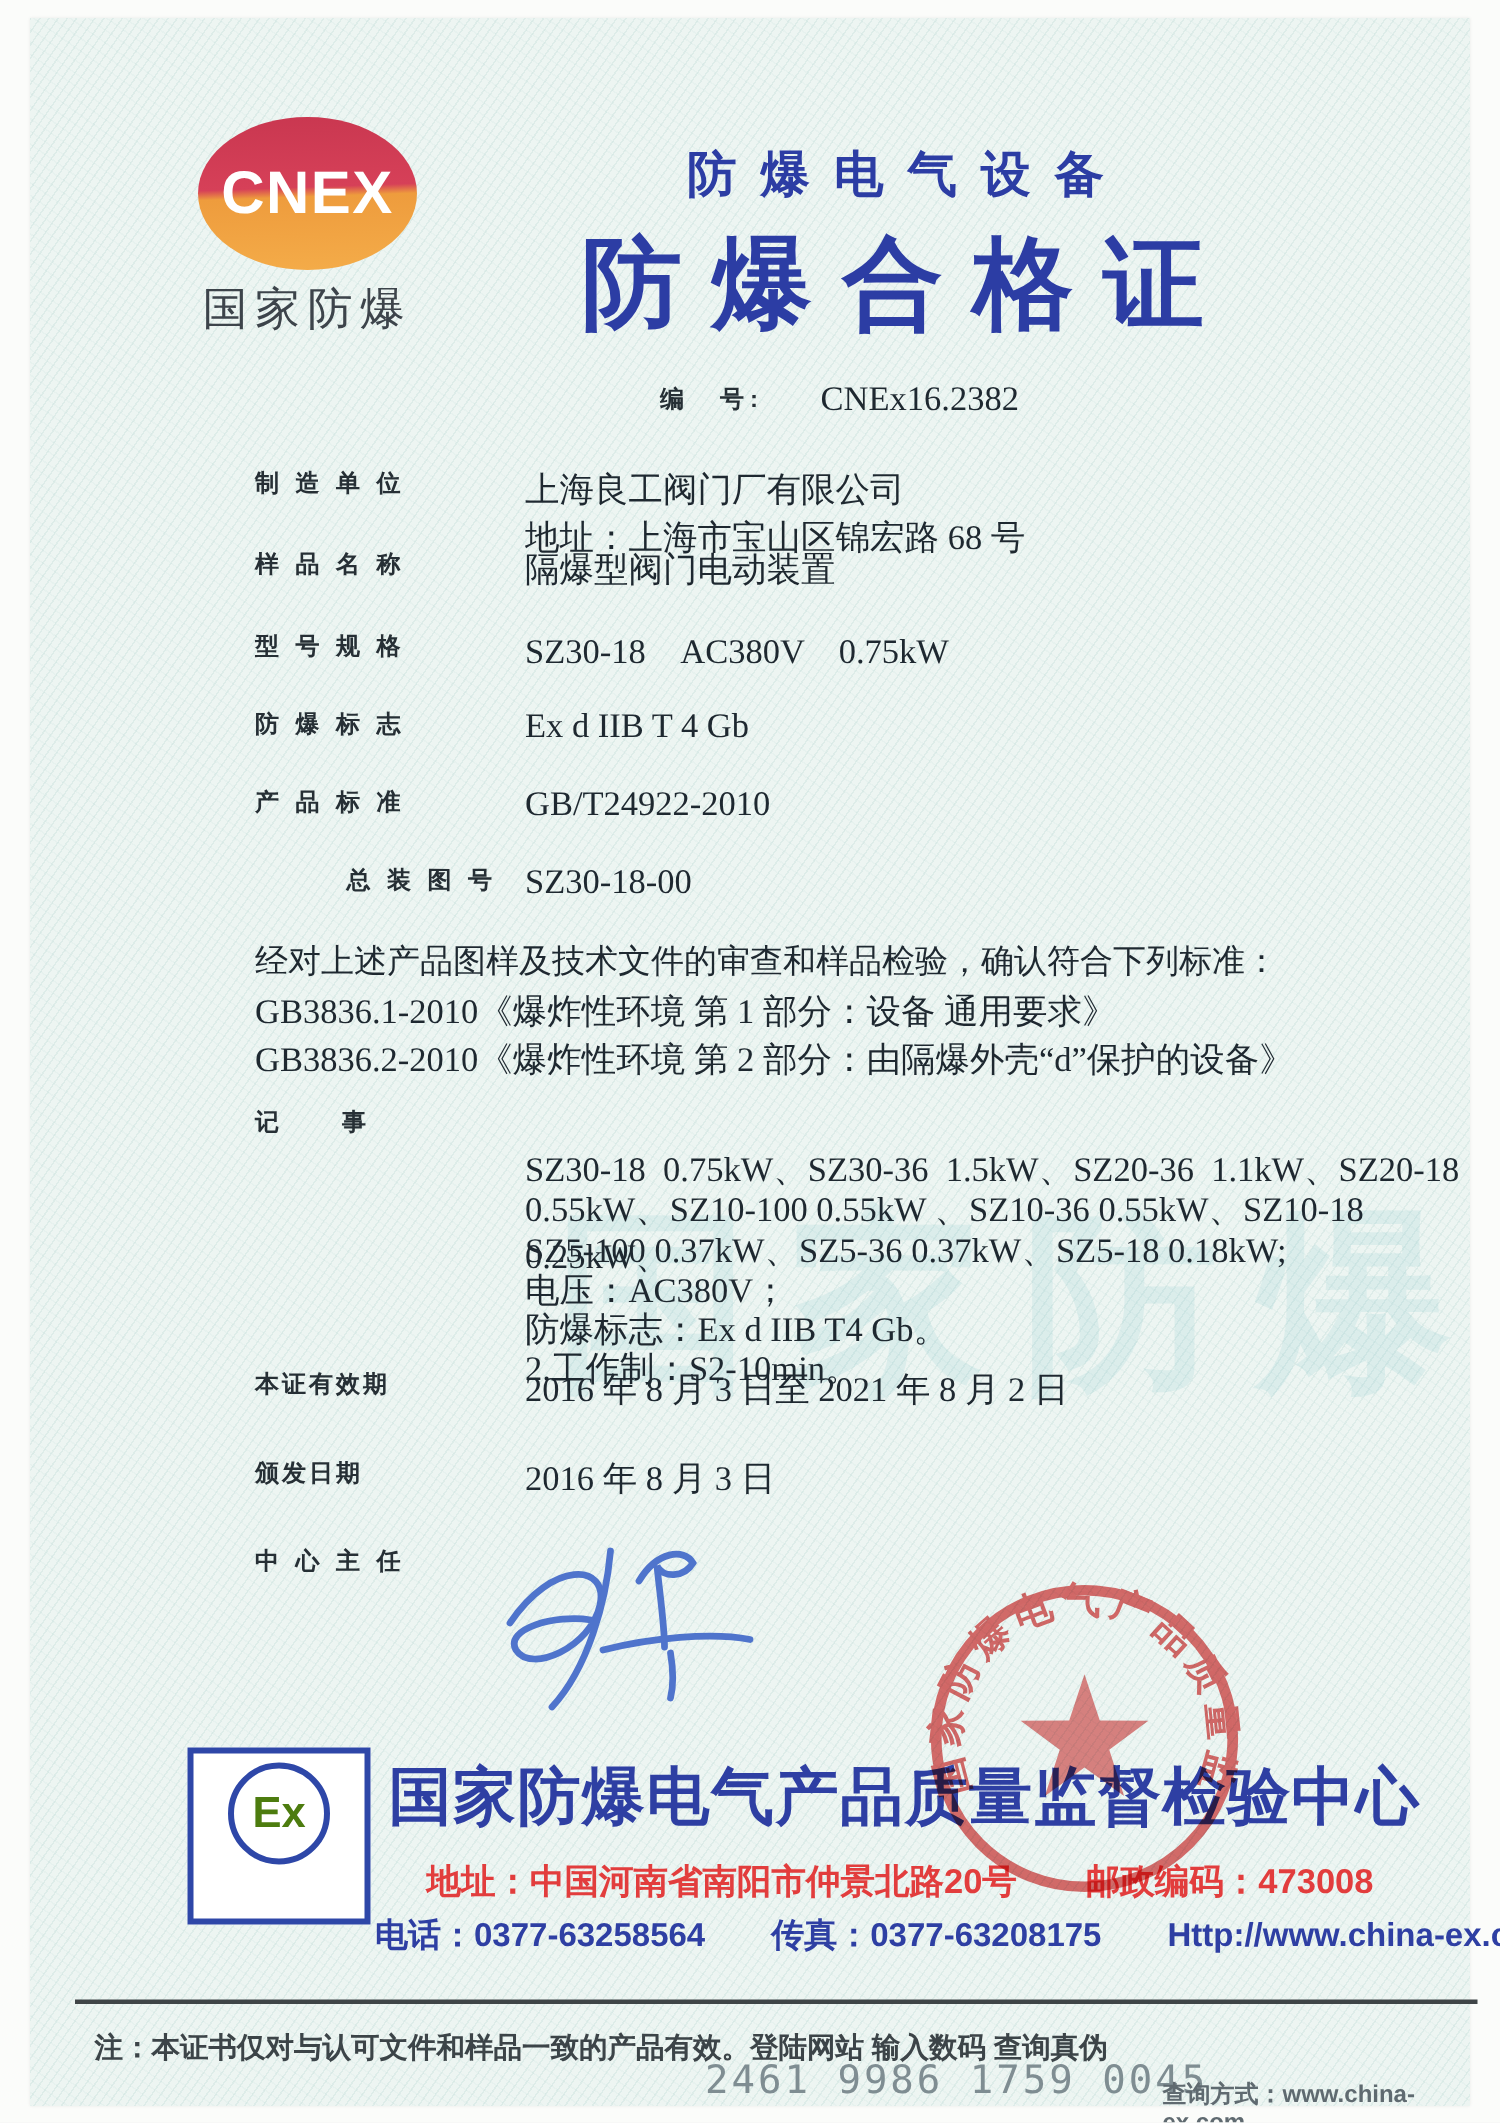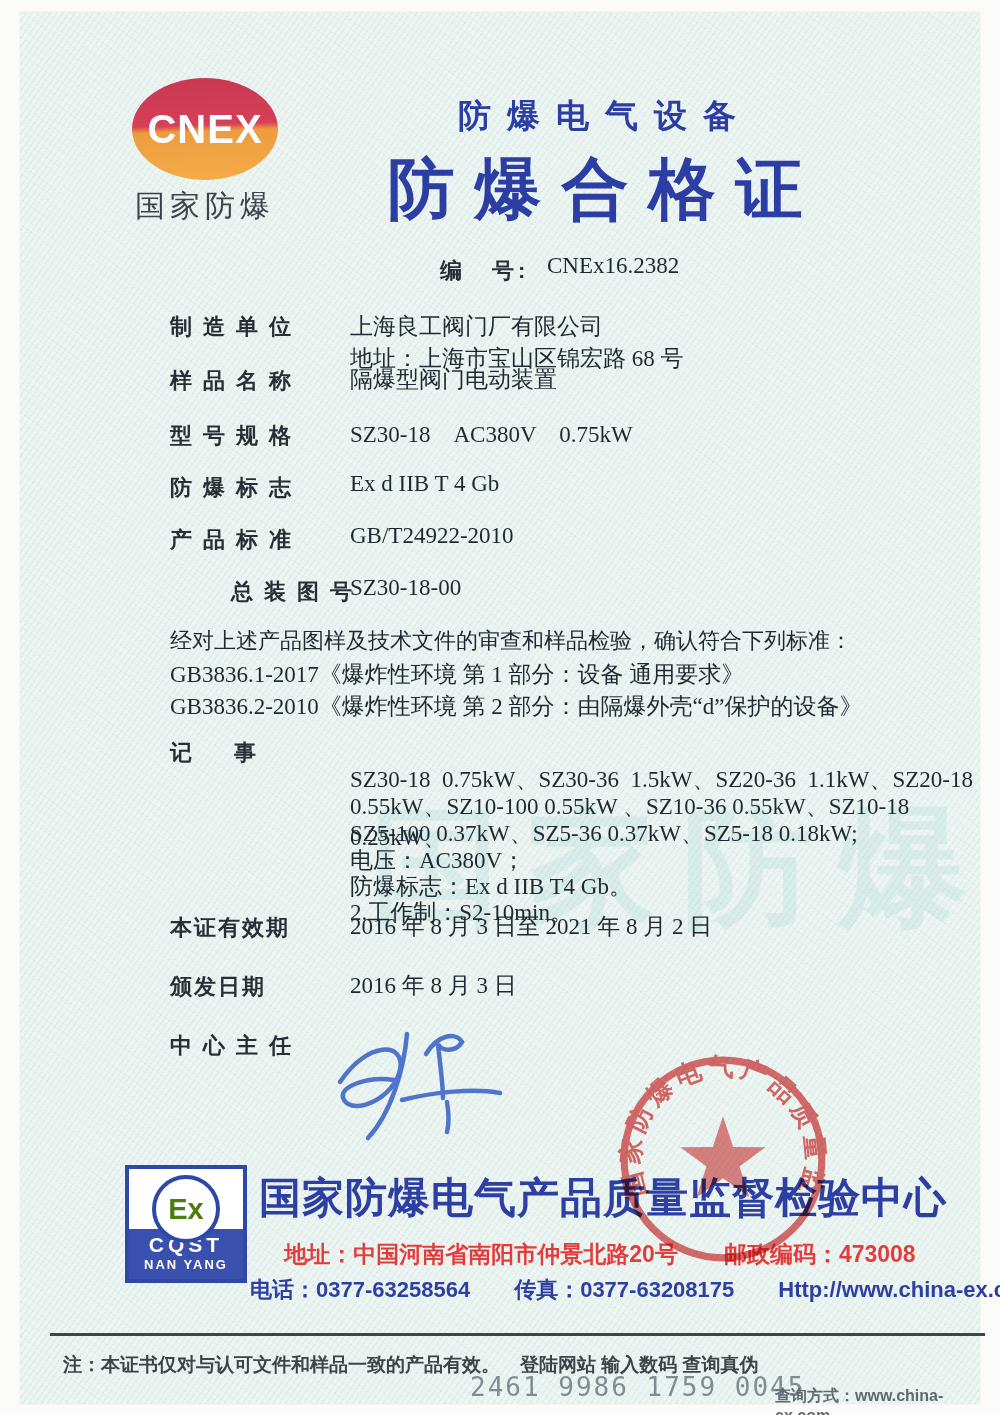--- a/index.html
+++ b/index.html
@@ -23,21 +23,21 @@
                   font-family:"Liberation Sans",sans-serif;}
   .cnex-caption{margin-top:6px;font-size:30px;letter-spacing:5px;color:#3d444b;font-weight:500;}
   .doc-type{left:335px;top:82px;width:500px;text-align:center;font-size:33px;font-weight:700;
             letter-spacing:16px;color:#2c3da4;z-index:2;}
   .doc-title{left:335px;top:132px;width:500px;text-align:center;font-size:67px;font-weight:700;
              letter-spacing:20px;color:#2c3da4;z-index:2;}
   .certno-label{left:420px;top:244px;font-size:22px;font-weight:700;color:#262f35;letter-spacing:4px;}
   .certno-value{left:527px;top:241px;font-size:25px;}
   
   .cjk-label{font-family:"Liberation Sans",sans-serif;font-weight:700;color:#262f35;
-             font-size:22px;letter-spacing:11px;z-index:1;}
+             font-size:16px;letter-spacing:11px;z-index:1;}
   .value{font-family:"Liberation Serif",serif;color:#1e2830;font-size:23px;
          white-space:pre-wrap;z-index:1;}
   
   .l-mfr{left:150px;top:300px;} .v-mfr{left:330px;top:299px;}
   .v-mfr-addr{left:330px;top:331px;}
   .l-sample{left:150px;top:354px;} .v-sample{left:330px;top:352px;}
   .l-model{left:150px;top:409px;} .v-model{left:330px;top:407px;}
   .l-mark{left:150px;top:461px;text-align:center;} .v-mark{left:330px;top:459px;}
   .l-std{left:150px;top:513px;} .v-std{left:330px;top:511px;}
   .l-dwg{left:168px;top:565px;margin-left:43px;} .v-dwg{left:330px;top:563px;}
@@ -70,21 +70,21 @@
   .cqst-band .cqst{display:block;margin-top:4px;font-size:21px;letter-spacing:4px;font-weight:600;}
   .cqst-band .ny{display:block;font-size:13px;letter-spacing:2px;font-weight:600;}
   .inst-name{left:236px;top:1158px;width:694px;text-align:center;font-size:42px;font-weight:700;
              color:#2e3fa3;letter-spacing:1px;z-index:2;white-space:nowrap;}
   .inst-addr{left:240px;top:1227px;width:680px;text-align:center;font-size:23px;font-weight:700;
              color:#e23d3d;z-index:2;white-space:nowrap;}
   .inst-tel{left:230px;top:1263px;width:700px;text-align:center;font-size:22px;font-weight:700;
             color:#2e3fa3;z-index:2;white-space:nowrap;}
   
   .rule{left:30px;top:1321px;width:935px;height:3px;background:#3f4547;z-index:1;}
-  .note-row{left:43px;top:1340px;display:flex;gap:20px;font-size:19px;color:#3c4448;
+  .note-row{left:43px;top:1340px;display:flex;font-size:19px;color:#3c4448;
             font-weight:600;z-index:1;}
   .code{left:450px;top:1360px;font-family:"DejaVu Sans Mono",monospace;font-size:26px;
         color:#7f8d92;letter-spacing:2px;z-index:1;}
   .query{left:755px;top:1374px;font-size:16px;color:#5f6a70;font-weight:600;z-index:1;}
 </style>
 </head>
 <body>
 
 <div class="sheet">
   <div class="paper">
@@ -117,21 +117,21 @@
     <div class="abs cjk-label l-mark">防爆标志</div>
     <div class="abs value v-mark">Ex d IIB T 4 Gb</div>
 
     <div class="abs cjk-label l-std">产品标准</div>
     <div class="abs value v-std">GB/T24922-2010</div>
 
     <div class="abs cjk-label l-dwg">总装图号</div>
     <div class="abs value v-dwg">SZ30-18-00</div>
 
     <div class="abs value std-intro">经对上述产品图样及技术文件的审查和样品检验，确认符合下列标准：</div>
-    <div class="abs value std-1">GB3836.1-2017《爆炸性环境 第 1 部分：设备 通用要求》</div>
+    <div class="abs value std-1">GB3836.1-2010《爆炸性环境 第 1 部分：设备 通用要求》</div>
     <div class="abs value std-2">GB3836.2-2010《爆炸性环境 第 2 部分：由隔爆外壳“d”保护的设备》</div>
 
     <div class="abs cjk-label l-rem">记事</div>
     <div class="abs value rem-1">SZ30-18  0.75kW、SZ30-36  1.5kW、SZ20-36  1.1kW、SZ20-18</div>
     <div class="abs value rem-2">0.55kW、SZ10-100 0.55kW 、SZ10-36 0.55kW、SZ10-18 0.25kW、</div>
     <div class="abs value rem-3">SZ5-100 0.37kW、SZ5-36 0.37kW、SZ5-18 0.18kW;</div>
     <div class="abs value rem-4">电压：AC380V；</div>
     <div class="abs value rem-5">防爆标志：Ex d IIB T4 Gb。</div>
     <div class="abs value rem-6">2.工作制：S2-10min。</div>
 
@@ -157,24 +157,20 @@
       <circle cx="105" cy="105" r="97" fill="none" stroke="#dd5a5a" stroke-width="7"></circle>
       <path id="sealArc" d="M30.7,139.7 A82,82 0 1 1 179.3,139.7" fill="none"></path>
       <text font-size="25" font-weight="700" fill="#dc5656" letter-spacing="5" font-family="Liberation Sans, sans-serif">
         <textPath href="#sealArc">国家防爆电气产品质量监督检验中心</textPath>
       </text>
       <polygon fill="#dd5a5a" opacity="0.85" points="105,63 115,93.2 146.8,93.4 121.2,112.3 130.9,142.6 105,124 79.1,142.6 88.8,112.3 63.2,93.4 95,93.2"></polygon>
     </svg>
 
     <div class="abs cqst-logo">
       <div class="cqst-circle">Ex</div>
-      <div class="cqst-band">
-        <span class="cqst">CQST</span>
-        <span class="ny">NAN YANG</span>
-      </div>
     </div>
 
     <div class="abs inst-name">国家防爆电气产品质量监督检验中心</div>
     <div class="abs inst-addr">地址：中国河南省南阳市仲景北路20号　　邮政编码：473008</div>
     <div class="abs inst-tel">电话：0377-63258564　　传真：0377-63208175　　Http://www.china-ex.com</div>
 
     <div class="abs rule"></div>
     <div class="abs note-row">
       <span>注：本证书仅对与认可文件和样品一致的产品有效。</span>
       <span>登陆网站  输入数码  查询真伪</span>

